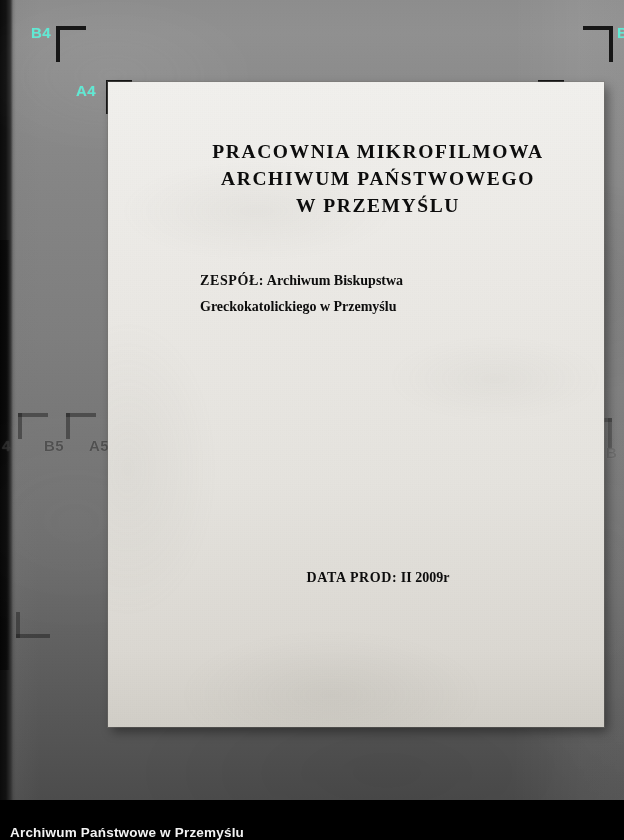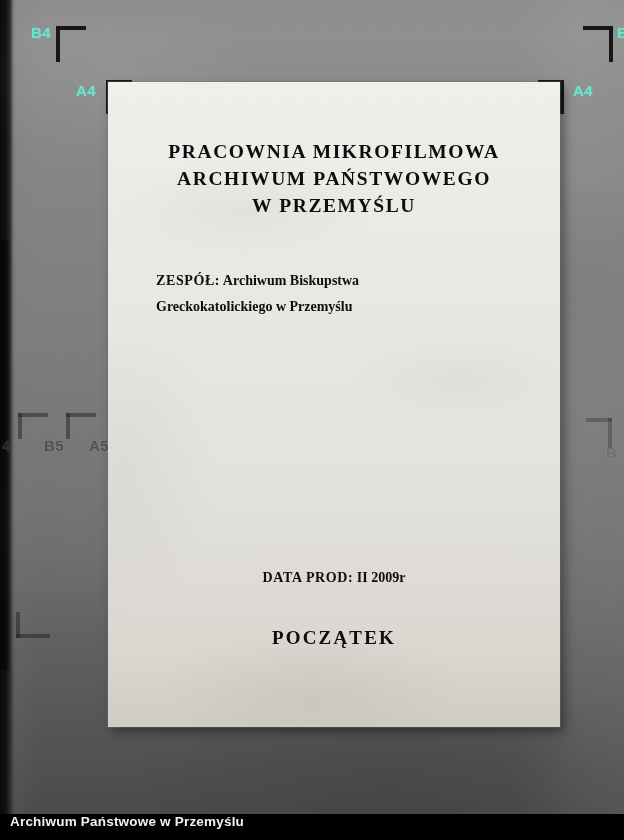--- a/index.html
+++ b/index.html
@@ -128,20 +128,21 @@
     position: absolute;
     left: 108px;
     top: 82px;
     width: 452px;
     height: 645px;
     background:
       linear-gradient(180deg, #f2f1ee 0%, #eceae6 30%, #e6e4df 62%, #dcd9d3 88%, #d2cfc8 100%);
     box-shadow:
       0 0 0 1px rgba(120,118,112,0.35),
       4px 5px 10px rgba(0,0,0,0.40);
+    padding-left: 44px;
   }
   .card-grain {
     position: absolute;
     inset: 0;
     pointer-events: none;
     opacity: 0.22;
     background-image:
       repeating-linear-gradient(0deg, rgba(0,0,0,0.05) 0px, rgba(255,255,255,0.05) 1px, rgba(0,0,0,0.03) 2px),
       repeating-linear-gradient(90deg, rgba(0,0,0,0.045) 0px, rgba(255,255,255,0.045) 1px, rgba(0,0,0,0.025) 2px);
     mix-blend-mode: multiply;
@@ -210,24 +211,24 @@
     font-size: 19px;
     letter-spacing: 2.2px;
   }
 
   
   .caption-bar {
     position: absolute;
     left: 0;
     right: 0;
     bottom: 0;
-    height: 26px;
+    height: 40px;
     background: #000;
     display: flex;
-    align-items: flex-start;
+    align-items: flex-end;
   }
   .caption-text {
     font-family: "Liberation Sans", "DejaVu Sans", sans-serif;
     font-size: 13.5px;
     font-weight: 700;
     color: #f2f2f2;
     padding-left: 10px;
     letter-spacing: 0.2px;
   }
 </style>
@@ -288,21 +289,20 @@
       </div>
 
 
 
 
       <div class="blk row center" style="top:483px;">
         <span class="label">DATA  PROD:</span>
         <span class="value">II  2009r</span>
       </div>
 
-      <div class="blk poczatek" style="top:545px;">POCZĄTEK</div>
 
     </div>
   </div>
 
   <div class="grain"></div>
 
   <div class="caption-bar">
     <span class="caption-text">Archiwum Państwowe w Przemyślu</span>
   </div>
 

